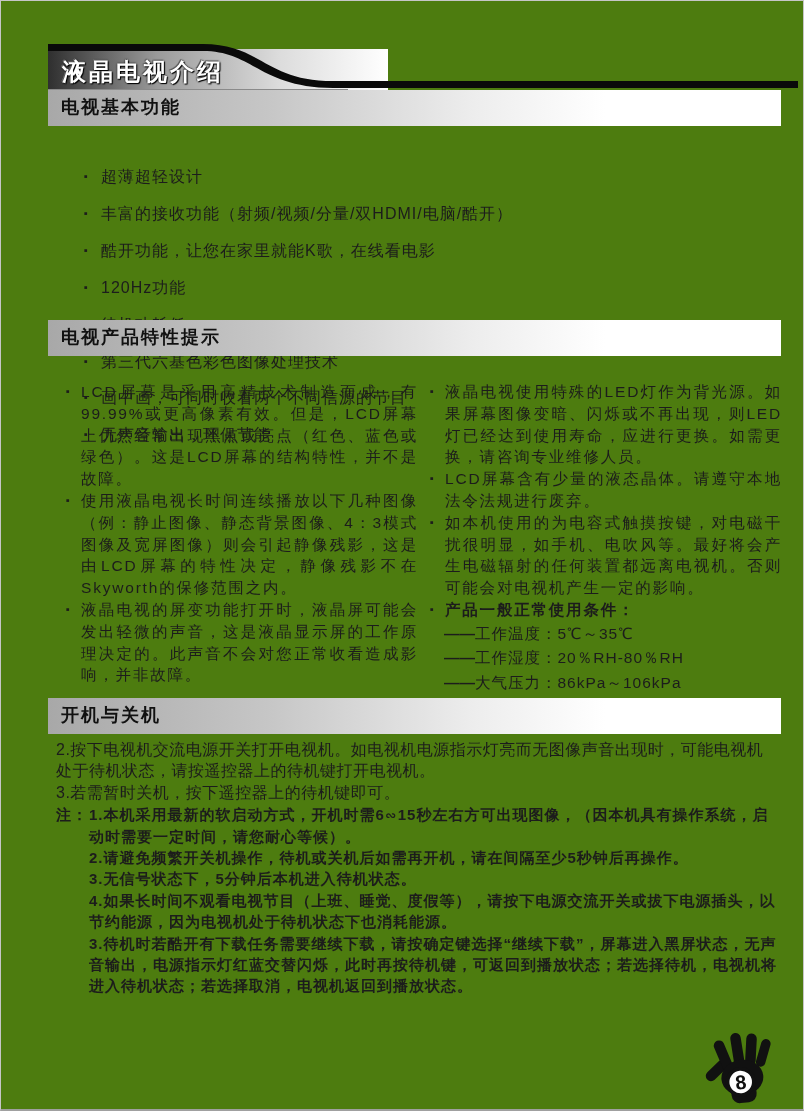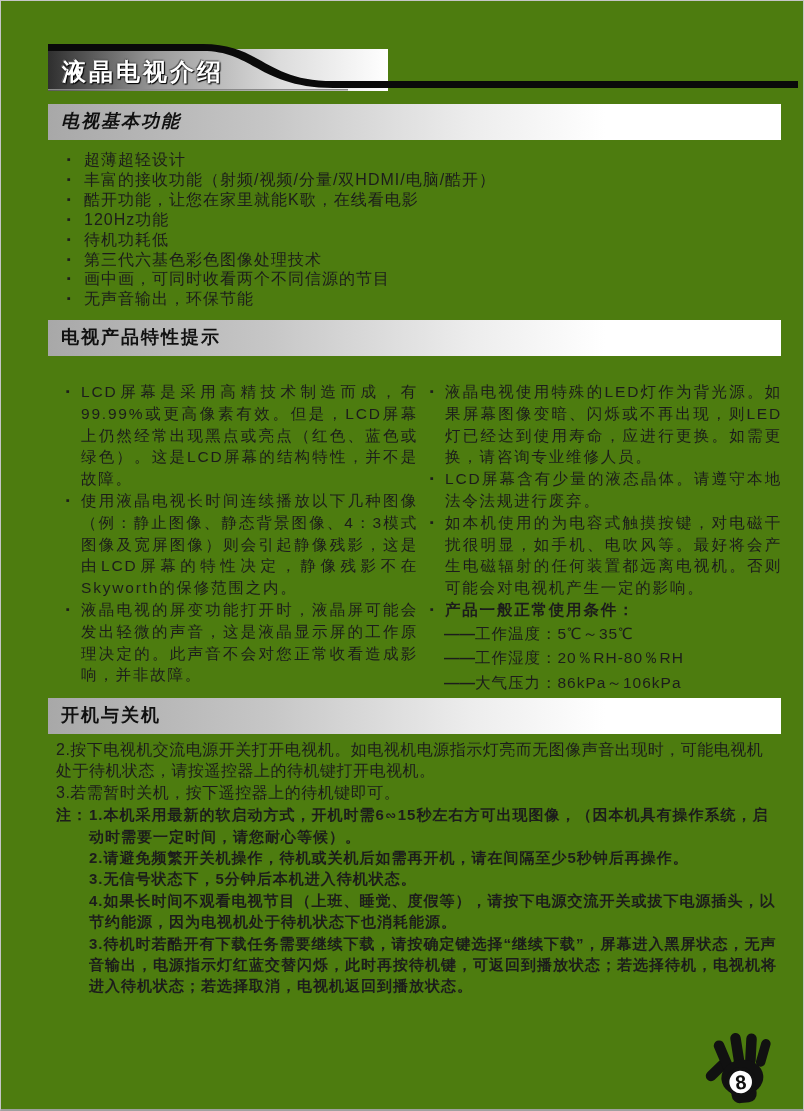--- a/index.html
+++ b/index.html
@@ -26,30 +26,30 @@
   }
 
   
   .section-bar {
     position: absolute; left: 47px; width: 733px; height: 36px;
     box-sizing: border-box; padding-left: 13px;
     font-size: 18px; font-weight: bold; line-height: 35px; letter-spacing: 2px;
     color: #111;
     background: linear-gradient(to right, #a8a8a8 0%, #c6c6c6 30%, #ededed 58%, #ffffff 76%);
   }
-  #bar-basic    { top: 103px; font-style: italic; }
+  #bar-basic    { top: 89px; }
   #bar-features { top: 319px; }
   #bar-power    { top: 697px; }
 
   
   .basic-list {
     position: absolute; top: 149px; left: 66px; width: 690px;
     font-size: 16px; line-height: 19.9px; letter-spacing: 1px;
   }
-  .b-item { position: relative; padding-left: 17px; margin: 0; }
+  .b-item { position: relative; padding-left: 17px; margin: 17px; }
   .b-item::before { content: "▪"; position: absolute; left: 0; top: 0; font-size: 11px; }
 
   
   .features {
     position: absolute; top: 380px; left: 65px; width: 716px;
     display: flex; gap: 12px;
   }
   .fcol { width: 352px; }
   .f-item {
     position: relative; padding-left: 15px; margin: 0;

